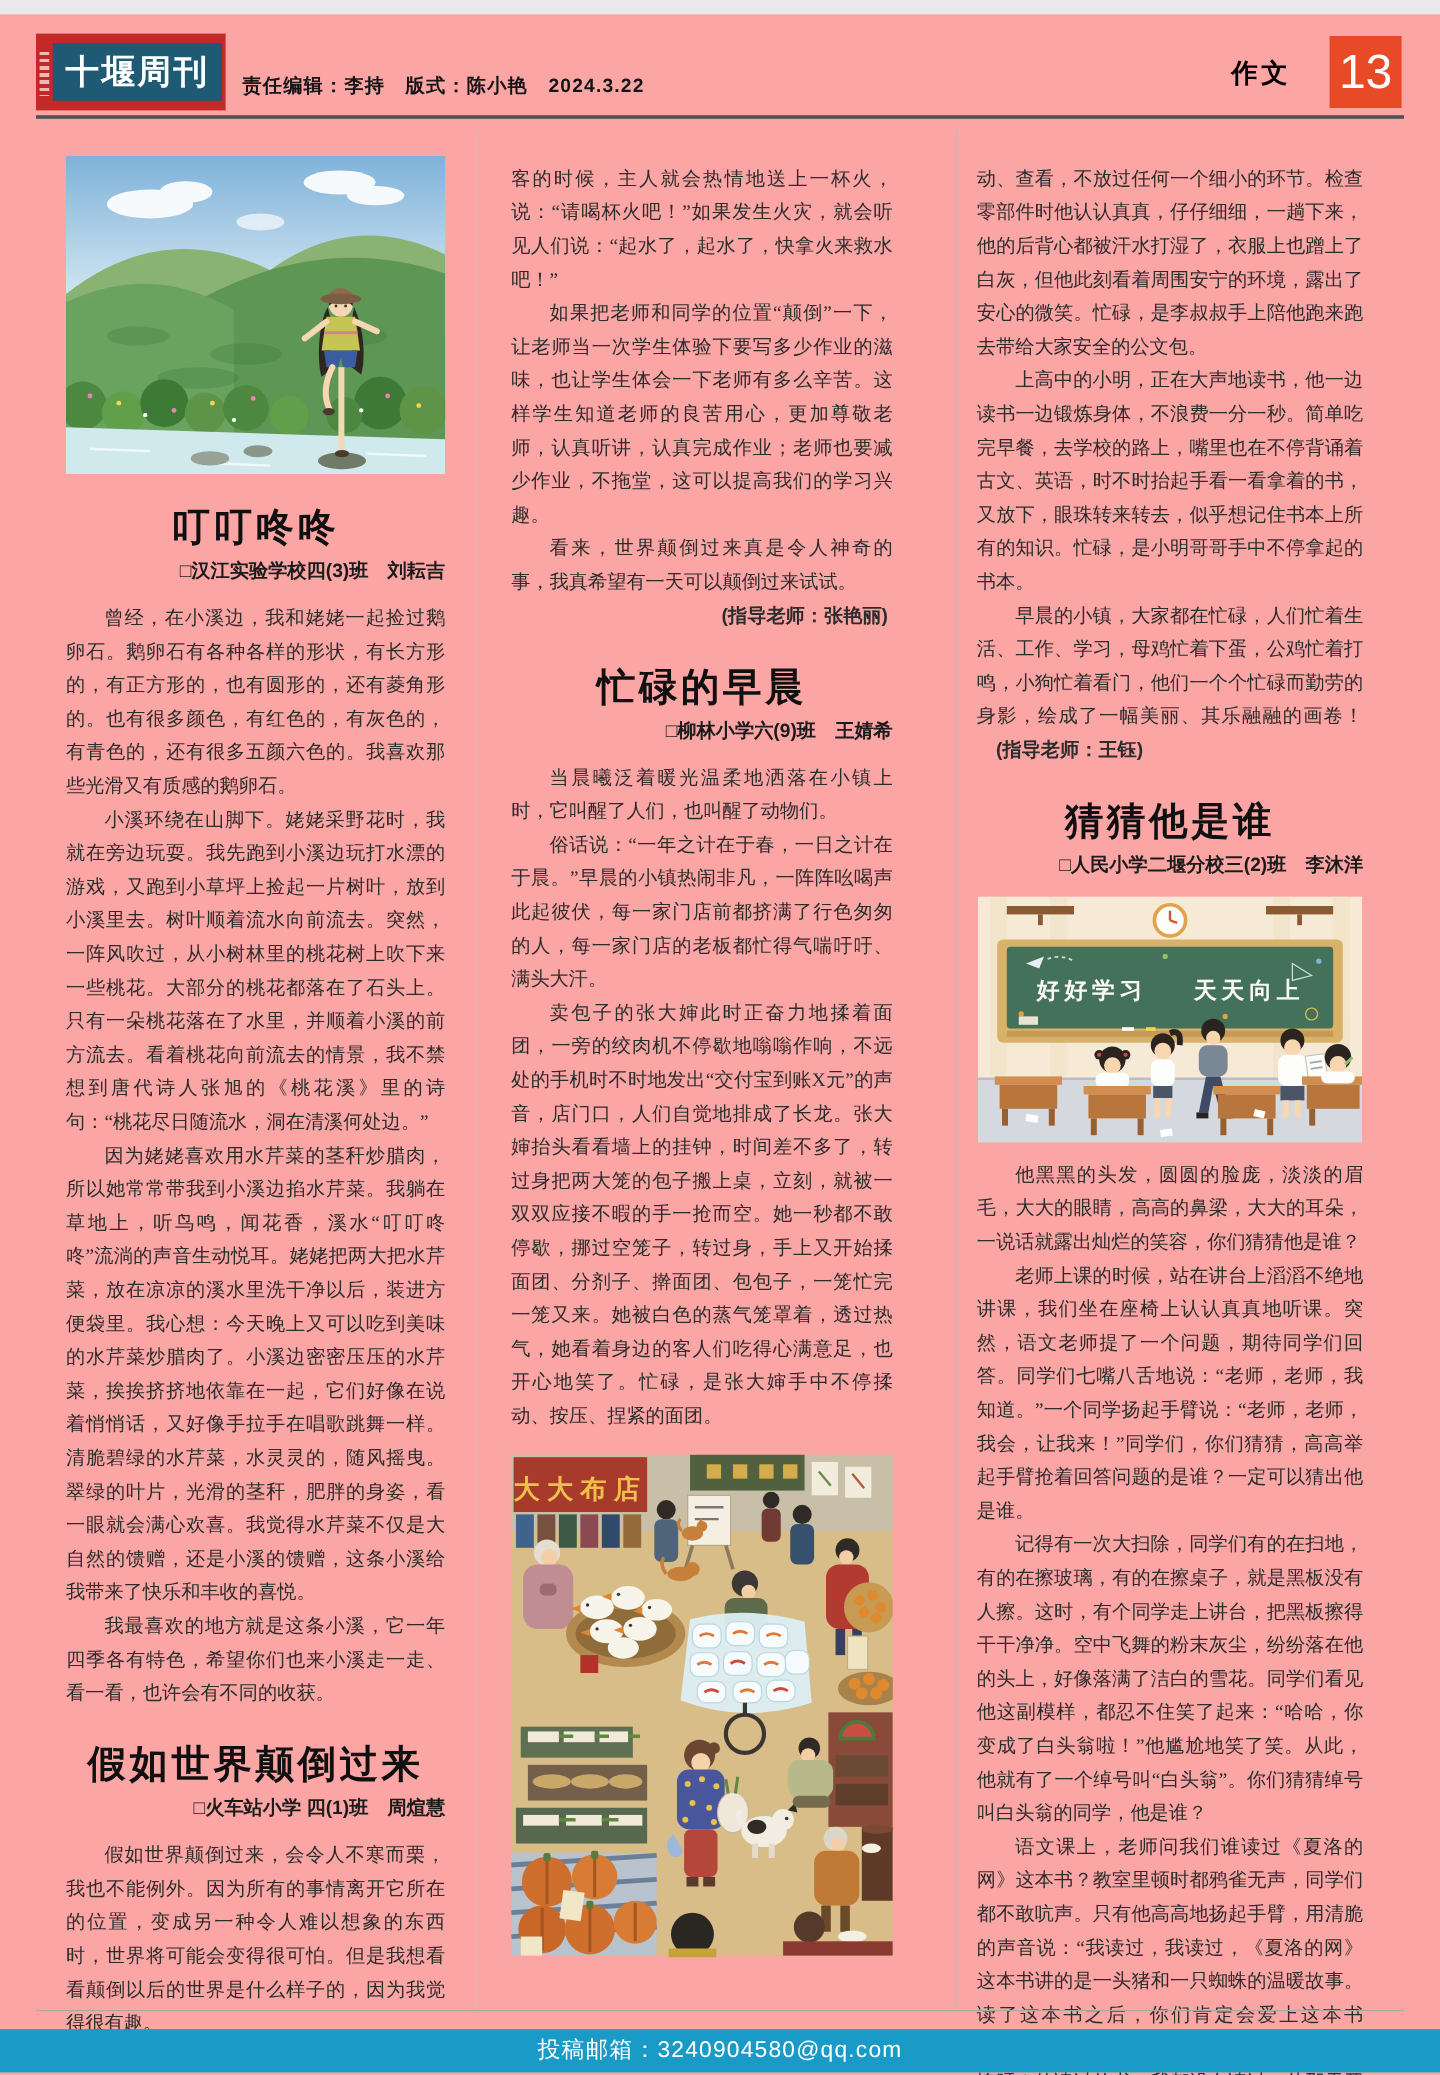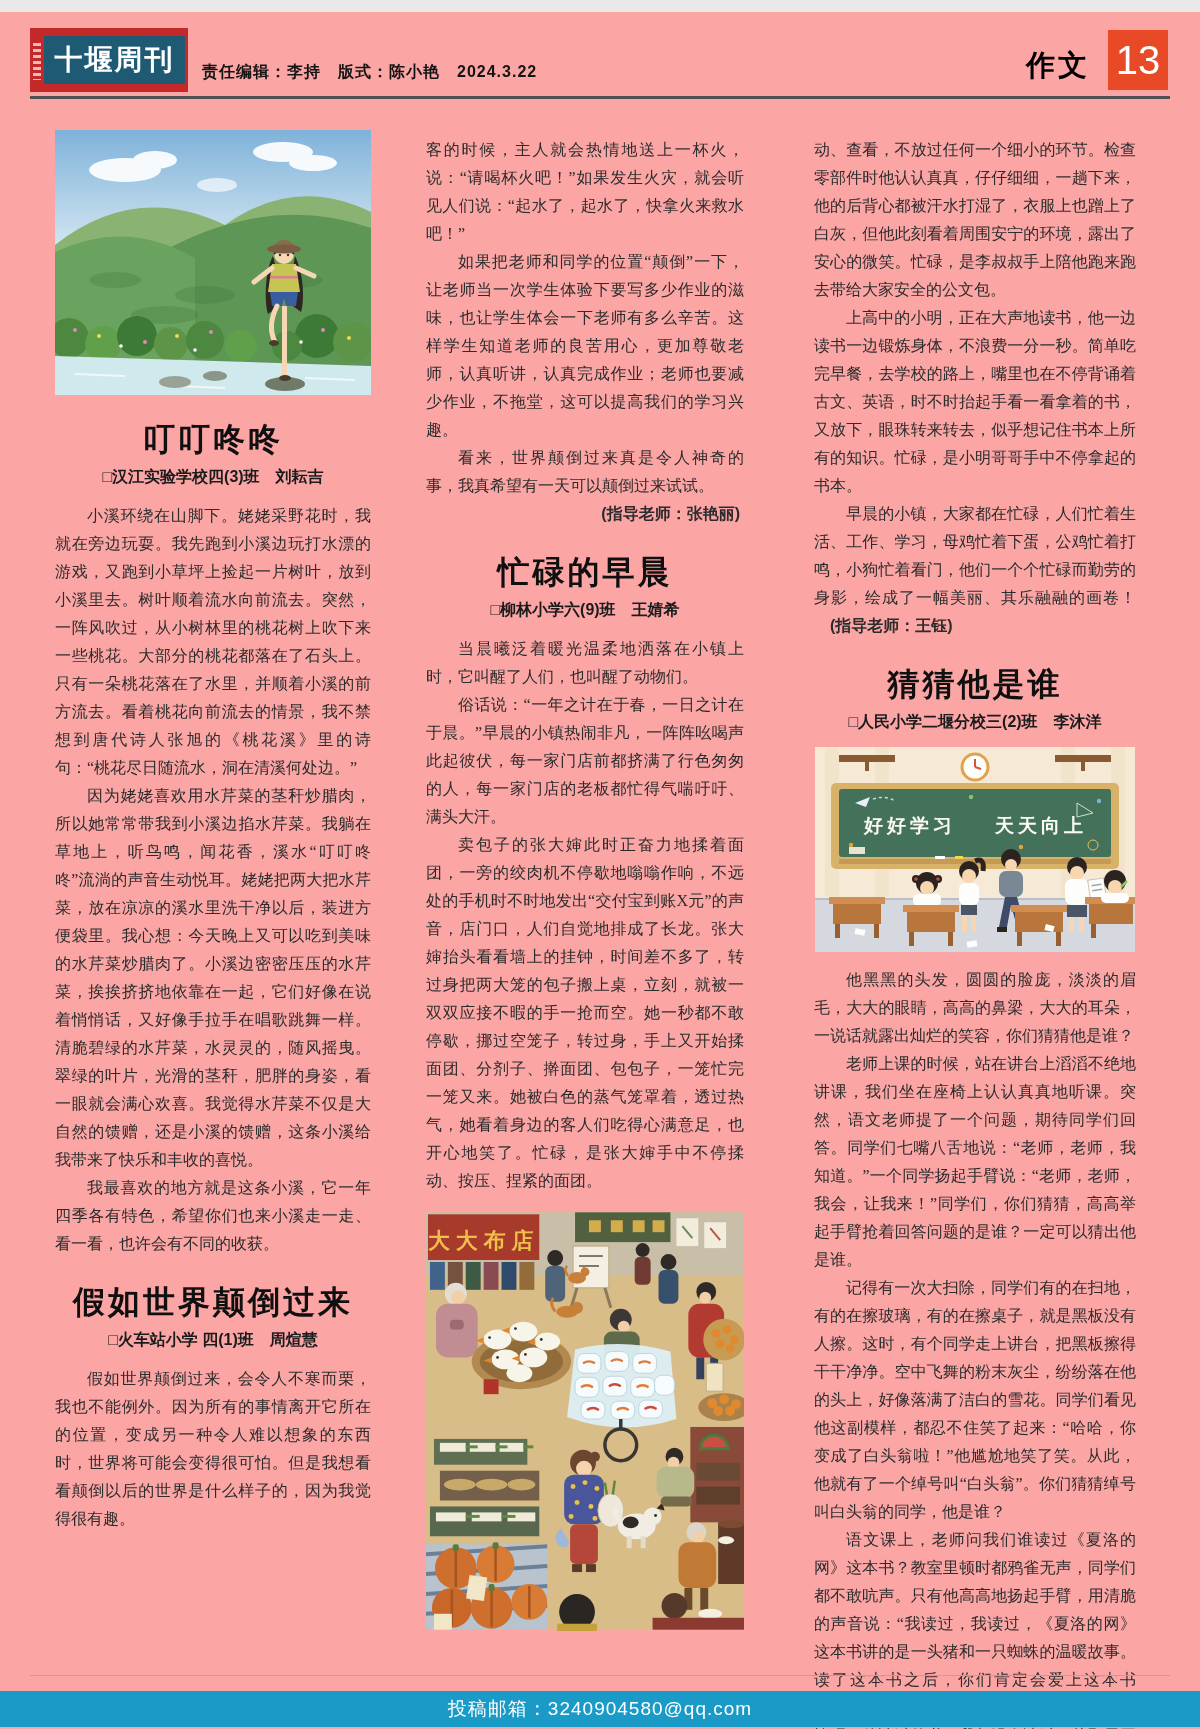--- a/index.html
+++ b/index.html
@@ -9,42 +9,42 @@
   
   .logo{position:absolute;left:30px;top:16px;width:158px;height:64px;background:#c4292a;}
   .logo-inner{position:absolute;left:14px;top:8px;right:3px;bottom:8px;background:#1e5a74;
               display:flex;align-items:center;justify-content:center;}
   .logo-text{color:#fff;font-size:28px;font-weight:bold;letter-spacing:2px;}
   .logo-strip{position:absolute;left:3px;top:12px;width:8px;height:40px;
               background:repeating-linear-gradient(#c4292a 0 3px,#f2d5d3 3px 6px);opacity:.85;}
   .editor-line{position:absolute;left:202px;top:50px;font-family:"Liberation Sans",sans-serif;
                font-weight:bold;font-size:16px;color:#141414;letter-spacing:1px;}
   .section-label{position:absolute;left:1026px;top:34px;font-family:"Liberation Sans",sans-serif;
-                 font-weight:900;font-size:29px;color:#000;letter-spacing:3px;}
+                 font-weight:900;font-size:22px;color:#000;letter-spacing:3px;}
   .page-num{position:absolute;left:1108px;top:18px;width:60px;height:60px;background:#e84a27;
             color:#fff;font-family:"Liberation Sans",sans-serif;font-weight:normal;font-size:40px;
             line-height:60px;text-align:center;}
   .header-rule{position:absolute;left:30px;top:84px;width:1140px;height:3px;background:#515151;}
 
   
   .col{position:absolute;top:118px;color:#2c2c2c;font-size:16px;line-height:28px;
        text-align:justify;}
   .col-1{left:55px;width:316px;}
   .col-2{left:426px;width:318px;}
   .col-3{left:814px;width:322px;}
   .vrule{position:absolute;top:96px;height:1566px;width:1px;background:#bdbdbd;}
   .vrule-1{left:399px;}
   .vrule-2{left:797px;}
 
   .col p{margin:0;text-indent:2em;}
   .col p.cont{text-indent:0;}
   .col p.first{margin-top:6px;}
   .title{margin:24px 0 6px;text-align:center;text-indent:0;font-size:32px;font-weight:900;
          letter-spacing:3px;color:#101010;line-height:40px;}
-  .byline{margin:0 0 13px;text-align:center;text-indent:0;font-family:"Liberation Sans",sans-serif;
+  .byline{margin:0 0 13px;text-align:right;text-indent:0;font-family:"Liberation Sans",sans-serif;
           font-weight:bold;font-size:16px;color:#1b1b1b;line-height:24px;}
   .credit{font-family:"Liberation Sans",sans-serif;font-weight:bold;text-align:right;
           text-indent:0;padding-right:4px;}
   .credit-inline{font-family:"Liberation Sans",sans-serif;font-weight:bold;margin-left:16px;
                  white-space:nowrap;}
   figure{margin:0;}
   figure svg{display:block;}
   .fig-market{margin-top:16px;}
   .fig-class{margin:2px 0 14px;}
 
@@ -157,20 +157,21 @@
             <ellipse cx="34" cy="148" rx="6" ry="3" fill="#4a3a2c"></ellipse>
             <ellipse cx="23" cy="113" rx="5" ry="3" fill="#4a3a2c"></ellipse>
           </g>
         </g>
       </svg>
     </figure>
 
     <article>
       <h2 class="title">叮叮咚咚</h2>
       <div class="byline">□汉江实验学校四(3)班　刘耘吉</div>
+      <p>曾经，在小溪边，我和姥姥一起捡过鹅卵石。鹅卵石有各种各样的形状，有长方形的，有正方形的，也有圆形的，还有菱角形的。也有很多颜色，有红色的，有灰色的，有青色的，还有很多五颜六色的。我喜欢那些光滑又有质感的鹅卵石。</p>
       <p>小溪环绕在山脚下。姥姥采野花时，我就在旁边玩耍。我先跑到小溪边玩打水漂的游戏，又跑到小草坪上捡起一片树叶，放到小溪里去。树叶顺着流水向前流去。突然，一阵风吹过，从小树林里的桃花树上吹下来一些桃花。大部分的桃花都落在了石头上。只有一朵桃花落在了水里，并顺着小溪的前方流去。看着桃花向前流去的情景，我不禁想到唐代诗人张旭的《桃花溪》里的诗句：“桃花尽日随流水，洞在清溪何处边。”</p>
       <p>因为姥姥喜欢用水芹菜的茎秆炒腊肉，所以她常常带我到小溪边掐水芹菜。我躺在草地上，听鸟鸣，闻花香，溪水“叮叮咚咚”流淌的声音生动悦耳。姥姥把两大把水芹菜，放在凉凉的溪水里洗干净以后，装进方便袋里。我心想：今天晚上又可以吃到美味的水芹菜炒腊肉了。小溪边密密压压的水芹菜，挨挨挤挤地依靠在一起，它们好像在说着悄悄话，又好像手拉手在唱歌跳舞一样。清脆碧绿的水芹菜，水灵灵的，随风摇曳。翠绿的叶片，光滑的茎秆，肥胖的身姿，看一眼就会满心欢喜。我觉得水芹菜不仅是大自然的馈赠，还是小溪的馈赠，这条小溪给我带来了快乐和丰收的喜悦。</p>
       <p>我最喜欢的地方就是这条小溪，它一年四季各有特色，希望你们也来小溪走一走、看一看，也许会有不同的收获。</p>
     </article>
 
     <article>
       <h2 class="title">假如世界颠倒过来</h2>
       <div class="byline">□火车站小学 四(1)班　周煊慧</div>
       <p>假如世界颠倒过来，会令人不寒而栗，我也不能例外。因为所有的事情离开它所在的位置，变成另一种令人难以想象的东西时，世界将可能会变得很可怕。但是我想看看颠倒以后的世界是什么样子的，因为我觉得很有趣。</p>
 

